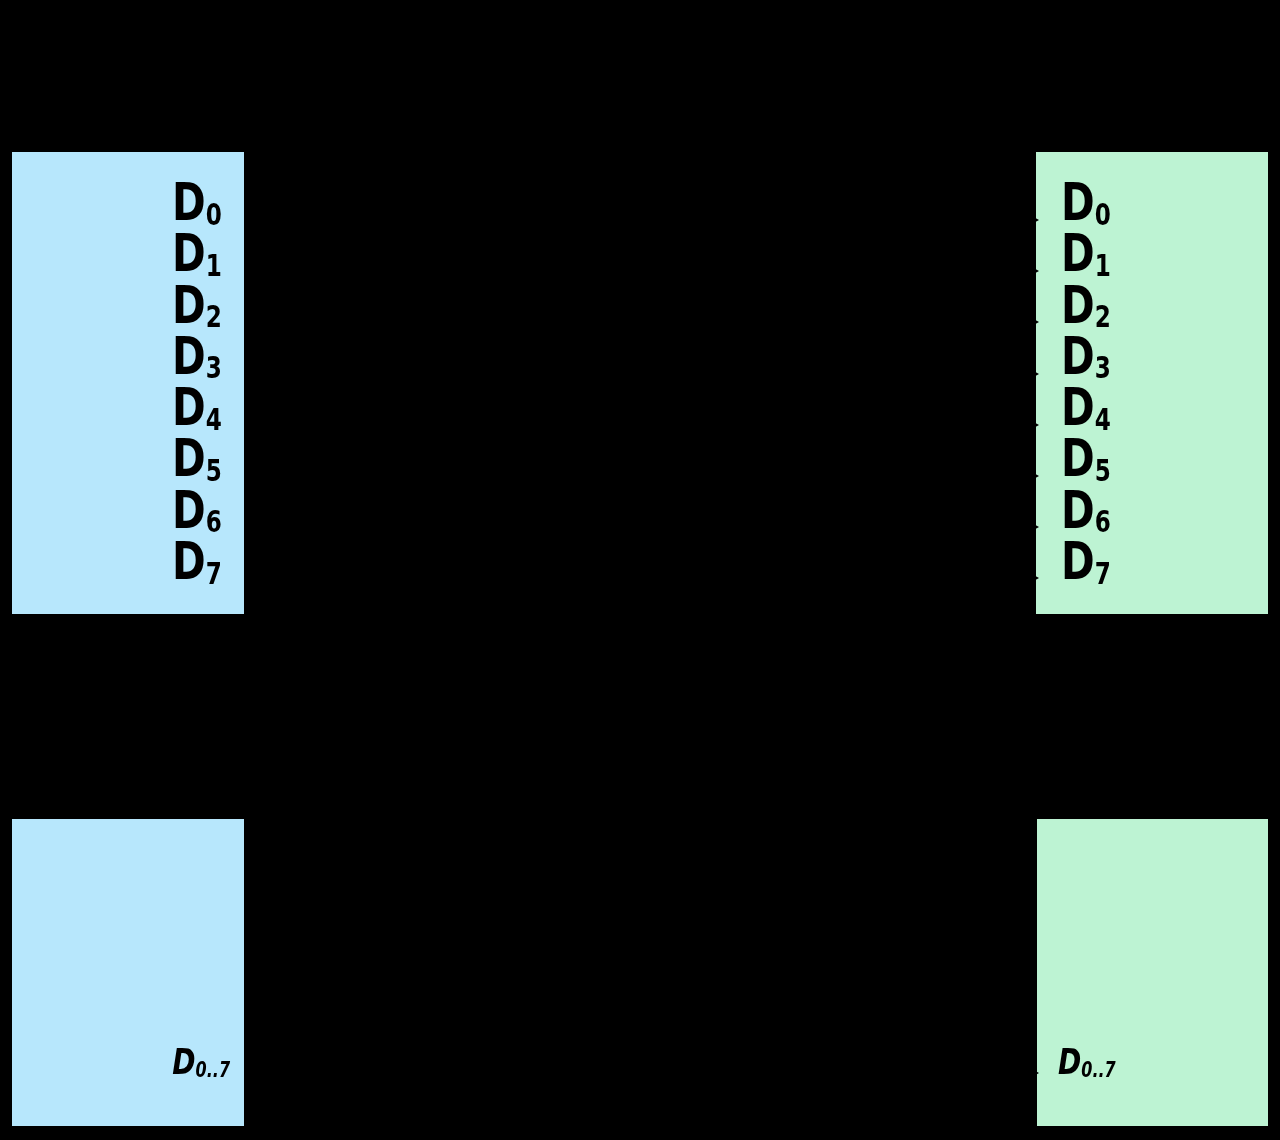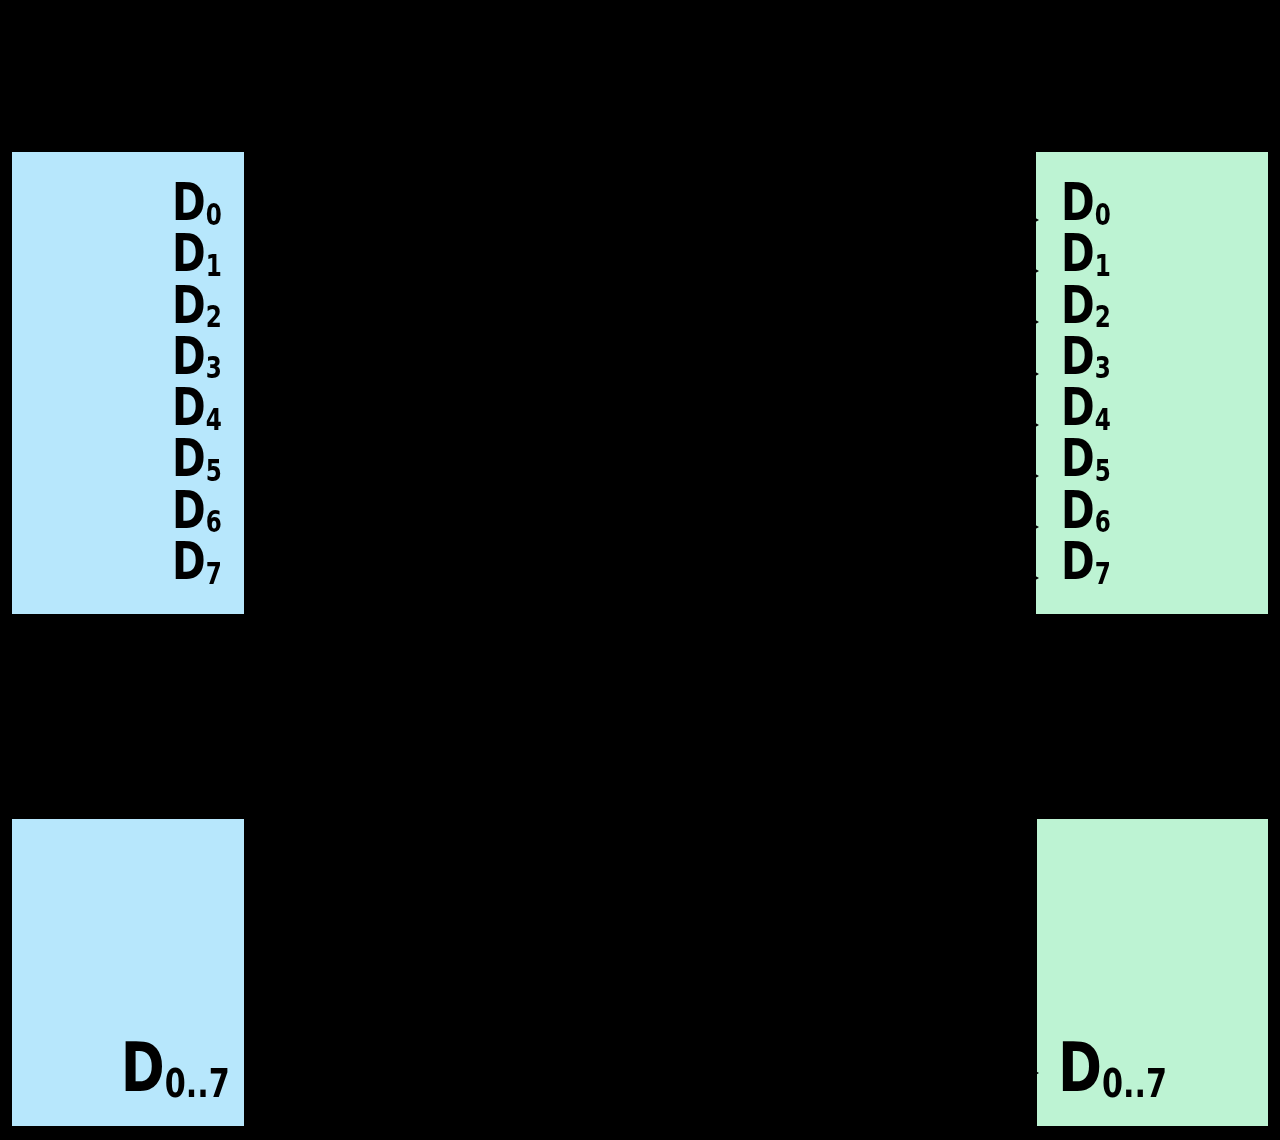--- a/index.html
+++ b/index.html
@@ -37,26 +37,27 @@
   .align-left  .inner { transform-origin: 0 50%; }
 
   .sub {
     font-size: 0.57em;
     position: relative;
     top: 0.155em;
   }
 
   .single-label {
     position: absolute;
-    bottom: 24px;
-    font-size: 68px;
+    bottom: 46px;
+    font-size: 36px;
     font-weight: bold;
     line-height: 1;
     color: #000000;
     white-space: nowrap;
+    font-style: italic;
   }
   .single-label.at-right { right: 14px; }
   .single-label.at-left  { left: 21px; }
   .single-label .inner { display: inline-block; transform: scaleX(0.78); }
   .single-label.at-right .inner { transform-origin: 100% 50%; }
   .single-label.at-left  .inner { transform-origin: 0 50%; }
 
   .arrow-tip {
     position: absolute;
     width: 0; height: 0;

